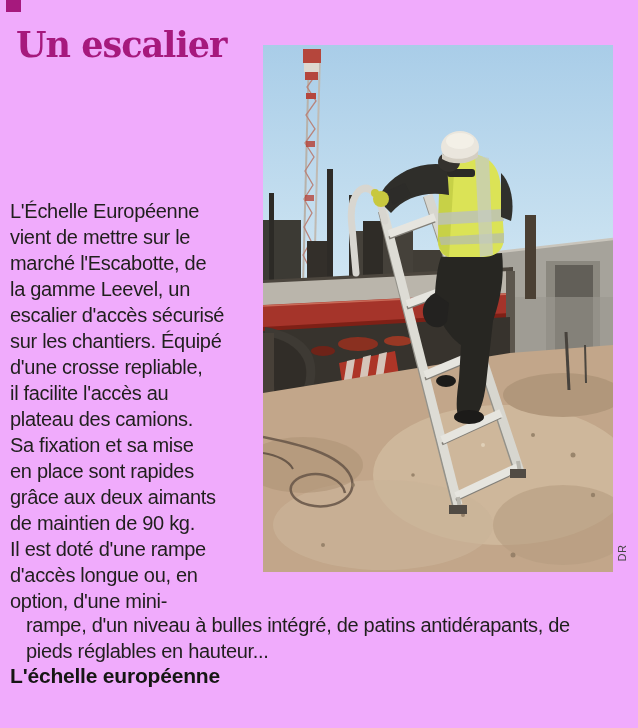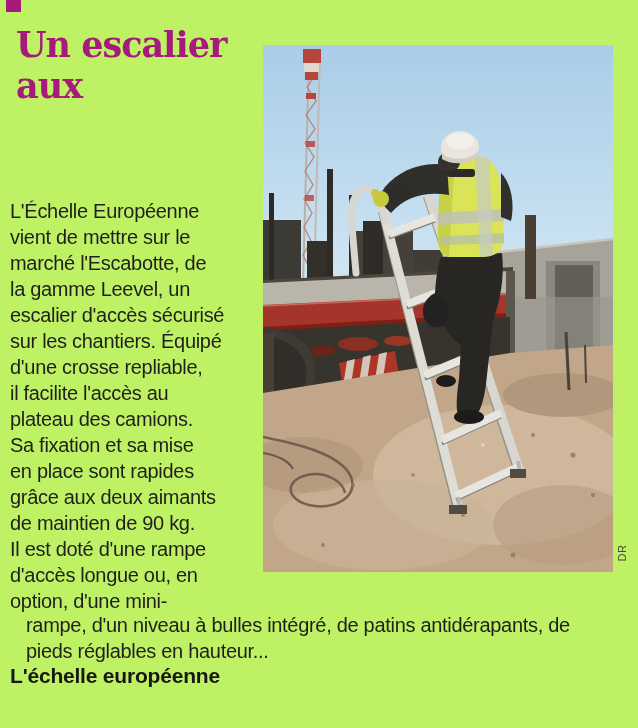--- a/index.html
+++ b/index.html
@@ -1,17 +1,17 @@
 <!DOCTYPE html>
 <html lang="fr"><head>
 <meta charset="utf-8">
 <style>
   html,body{margin:0;padding:0;background:#ffffff;}
   .page{
-    position:relative;width:638px;height:728px;background:#bef264;overflow:hidden;
+    position:relative;width:638px;height:728px;background:#f0abfc;overflow:hidden;
     font-family:"Liberation Sans",sans-serif;color:#201f1d;
   }
   .corner-mark{position:absolute;left:6px;top:0;width:15px;height:12px;}
   .headline{
     position:absolute;left:16px;top:24px;width:250px;
     font-family:"DejaVu Serif",serif;font-weight:bold;
     font-size:35px;line-height:41px;letter-spacing:-1px;
     color:#a6197d;
   }
   .headline div{white-space:nowrap;}
@@ -44,21 +44,20 @@
 <body>
 
 <div class="page">
 
   <svg class="corner-mark" width="15" height="12" viewBox="0 0 15 12">
     <rect x="0" y="0" width="15" height="12" fill="#a6197d"></rect>
   </svg>
 
   <div class="headline">
     <div>Un escalier</div>
-    <div>aux</div>
   </div>
 
   <div class="body-col">L'Échelle Européenne
 vient de mettre sur le
 marché l'Escabotte, de
 la gamme Leevel, un
 escalier d'accès sécurisé
 sur les chantiers. Équipé
 d'une crosse repliable,
 il facilite l'accès au

